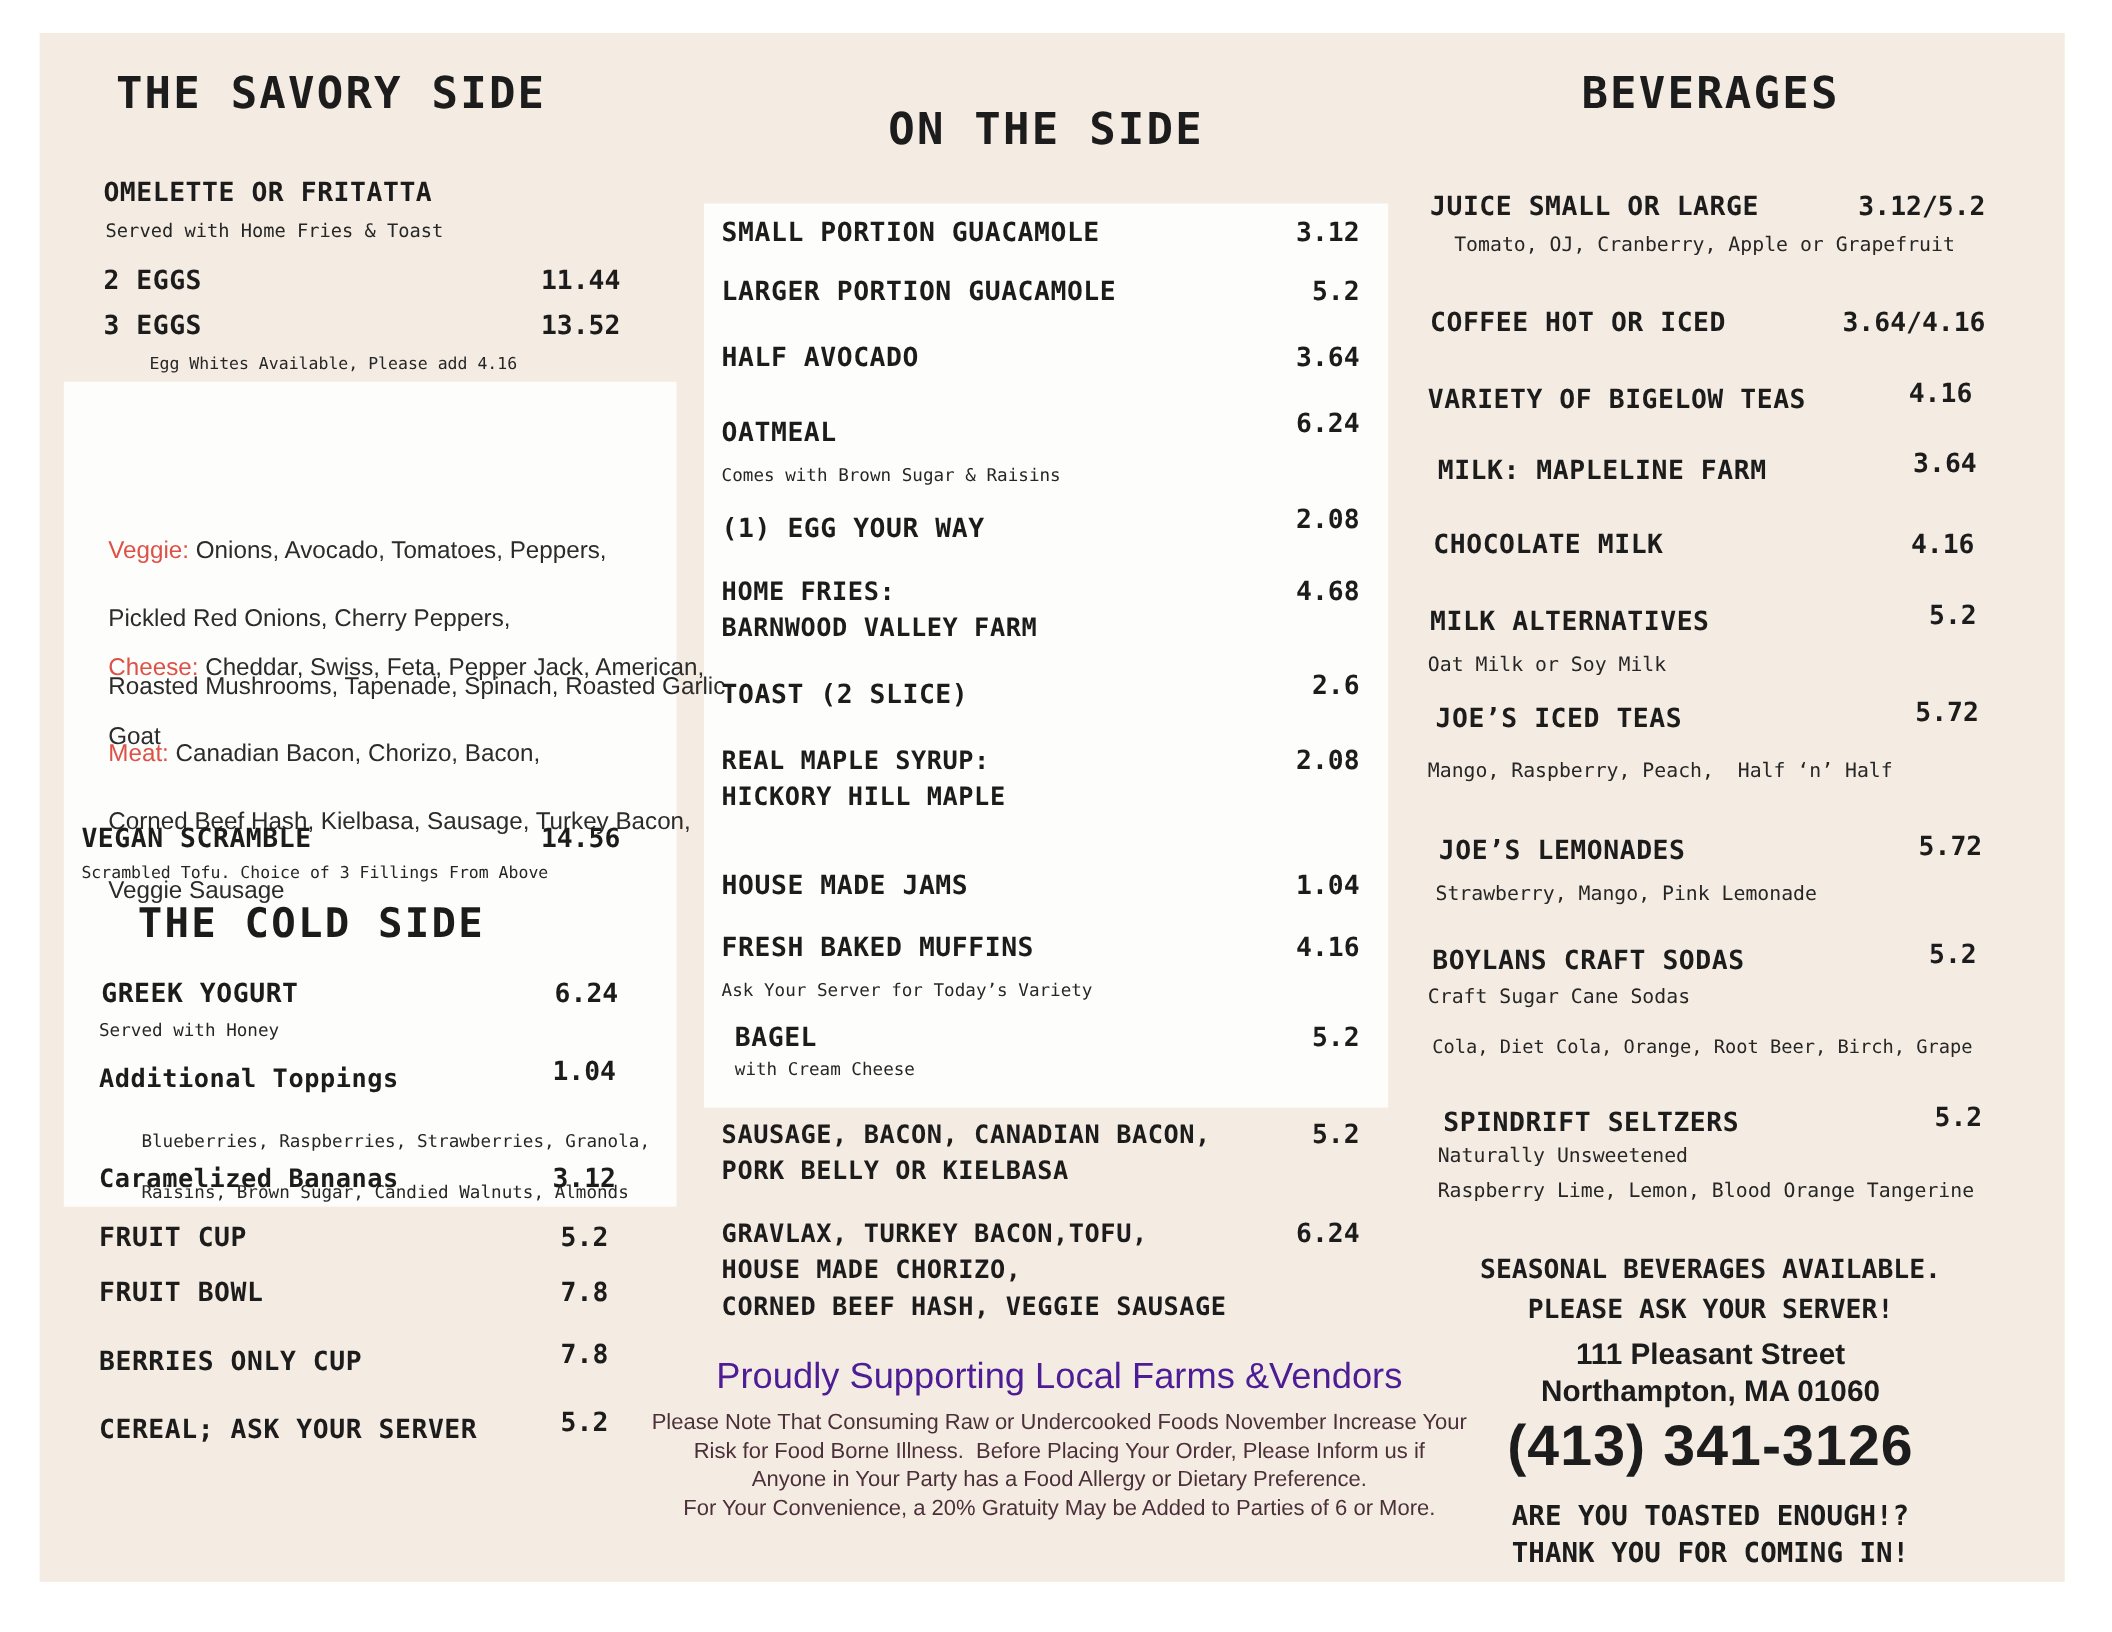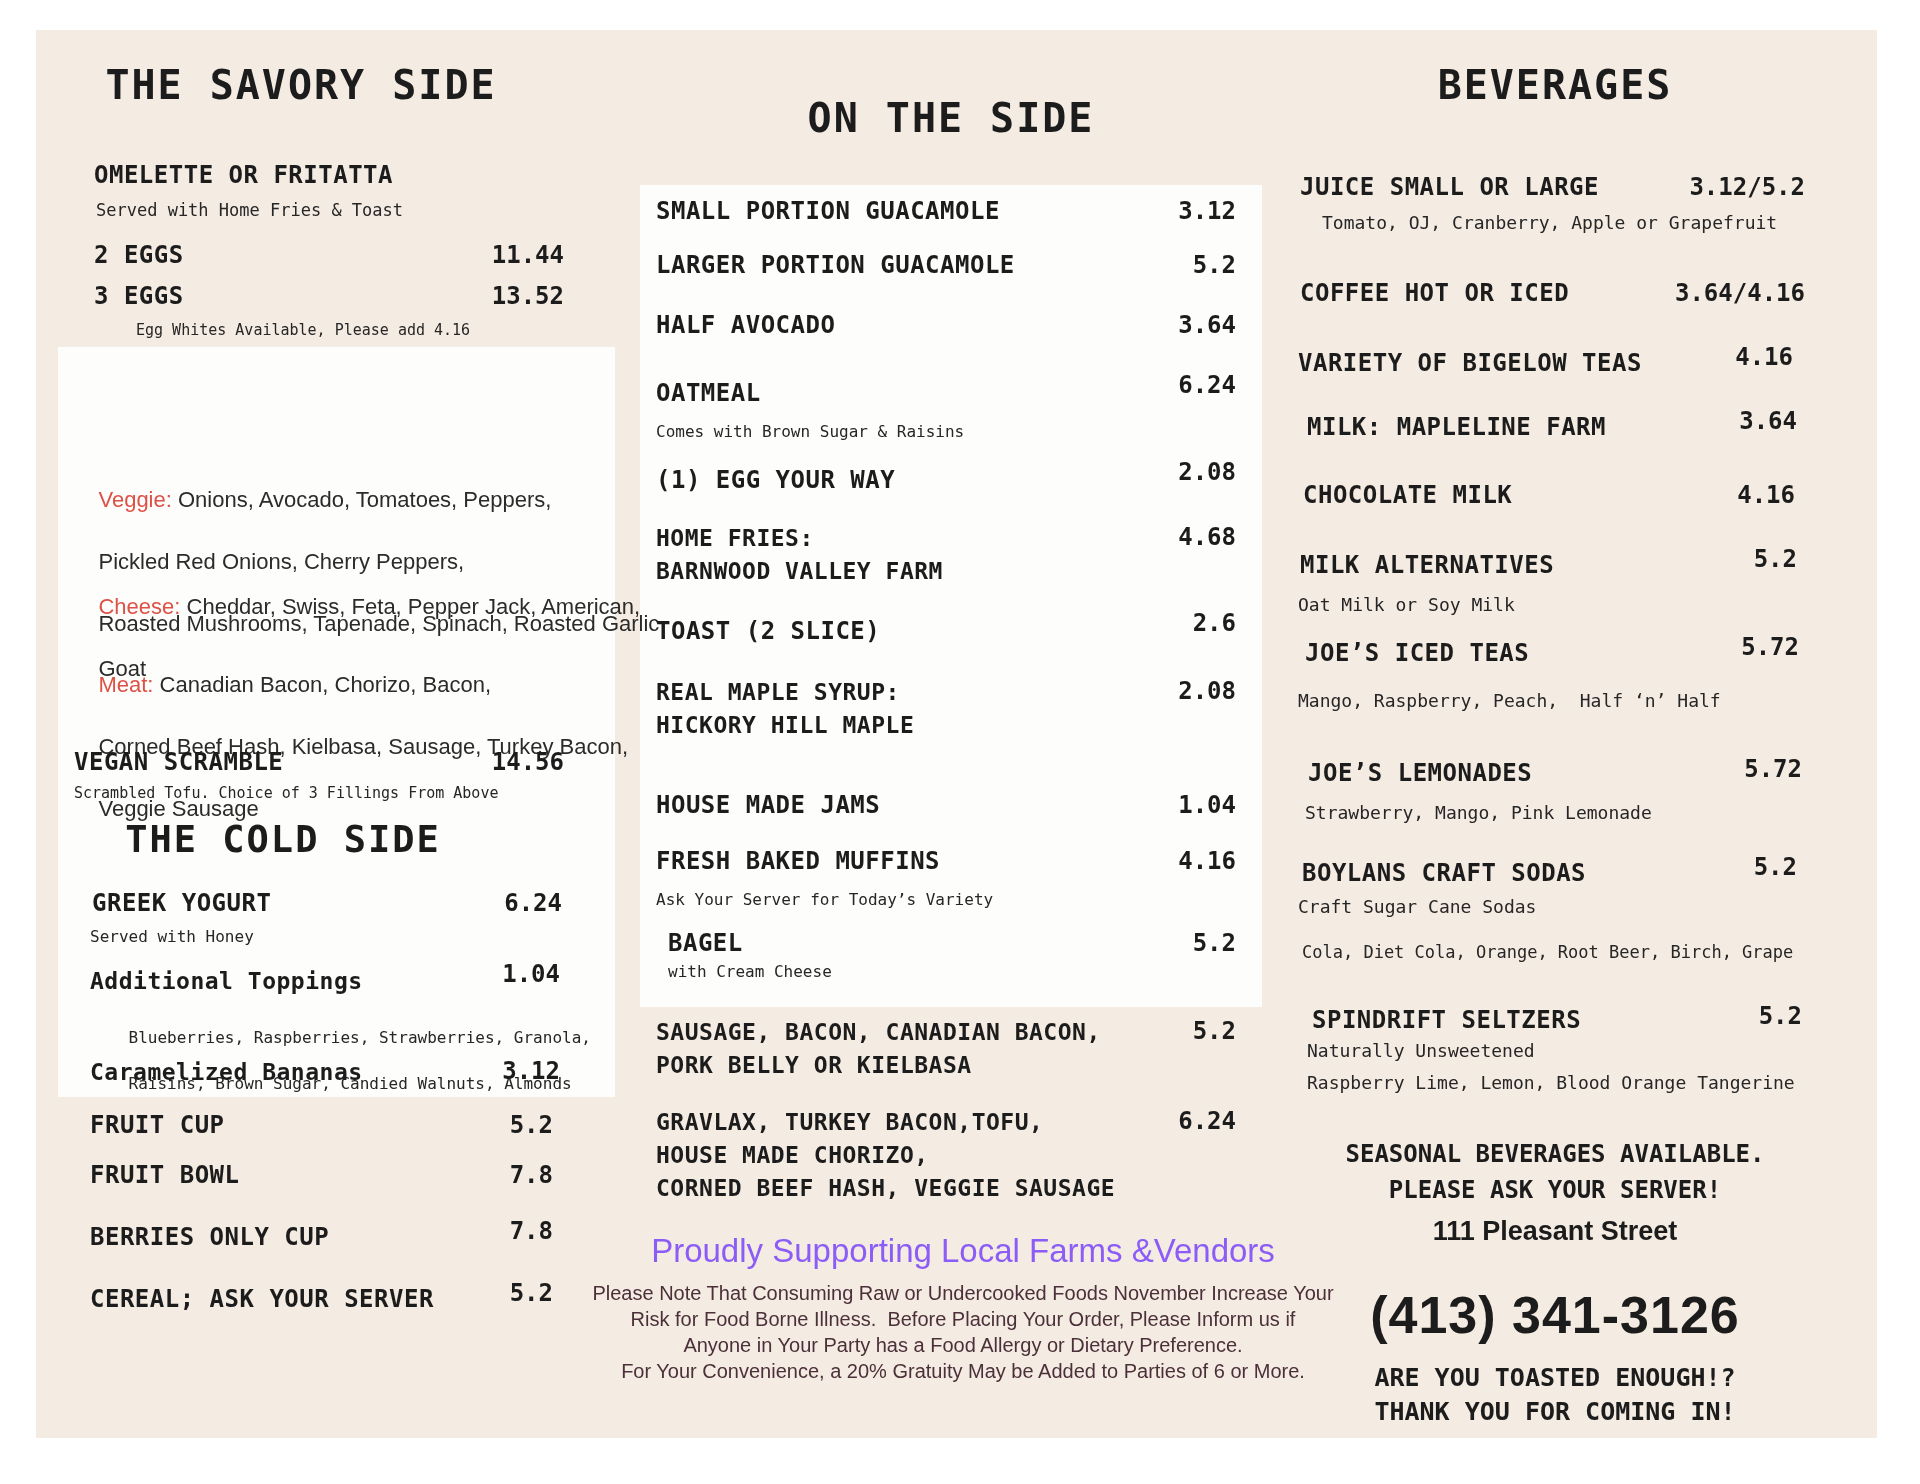--- a/index.html
+++ b/index.html
@@ -16,21 +16,21 @@
   .item2{font-weight:bold;font-size:23px;letter-spacing:.5px;white-space:pre;line-height:33px;}
   .price{font-weight:bold;font-size:24px;white-space:pre;line-height:30px;}
   .desc{position:absolute;font-size:17px;white-space:pre;color:#262626;}
   .desc15{font-size:15px;}
   .desc16{font-size:16px;}
   .desc18{font-size:18px;}
   .fill{position:absolute;font-family:"Liberation Sans",sans-serif;font-size:22px;line-height:31px;color:#2b2b2b;white-space:pre;}
   .fill .lbl{color:#dd5147;}
   .bold-note{position:absolute;font-weight:bold;font-size:21px;line-height:36px;white-space:pre;}
   .farm-title{position:absolute;left:583px;top:1232px;width:760px;text-align:center;
-              font-family:"Liberation Sans",sans-serif;font-size:33px;color:#8b5cf6;white-space:pre;}
+              font-family:"Liberation Sans",sans-serif;font-size:33px;color:#4c1d95;white-space:pre;}
   .disc{position:absolute;left:563px;width:800px;text-align:center;font-family:"Liberation Sans",sans-serif;
         font-size:20px;line-height:26px;color:#4b3039;white-space:pre;}
   .bigsans{position:absolute;font-family:"Liberation Sans",sans-serif;font-weight:bold;text-align:center;white-space:pre;}
   .monocenter{position:absolute;font-weight:bold;text-align:center;white-space:pre;}
 </style>
 </head>
 <body>
 
 <div class="page">
   <div class="bg"></div>
@@ -247,17 +247,18 @@
     <span class="item">SPINDRIFT SELTZERS</span>
     <span class="price" style="position:relative;top:-4px;">5.2</span>
   </div>
   <div class="desc desc18" style="left:1307px;top:1040px;">Naturally Unsweetened</div>
   <div class="desc desc18" style="left:1307px;top:1072px;">Raspberry Lime, Lemon, Blood Orange Tangerine</div>
 
   <div class="monocenter" style="left:1300px;top:1140px;width:510px;font-size:24px;">SEASONAL BEVERAGES AVAILABLE.</div>
   <div class="monocenter" style="left:1300px;top:1176px;width:510px;font-size:24px;">PLEASE ASK YOUR SERVER!</div>
 
   <div class="bigsans" style="left:1300px;top:1216px;width:510px;font-size:27px;">111 Pleasant Street</div>
+  <div class="bigsans" style="left:1300px;top:1250px;width:510px;font-size:27px;">Northampton, MA 01060</div>
   <div class="bigsans" style="left:1300px;top:1285px;width:510px;font-size:52px;letter-spacing:1px;">(413) 341-3126</div>
 
   <div class="monocenter" style="left:1300px;top:1363px;width:510px;font-size:25px;">ARE YOU TOASTED ENOUGH!?</div>
   <div class="monocenter" style="left:1300px;top:1397px;width:510px;font-size:25px;">THANK YOU FOR COMING IN!</div>
 </div>
 
 </body></html>

